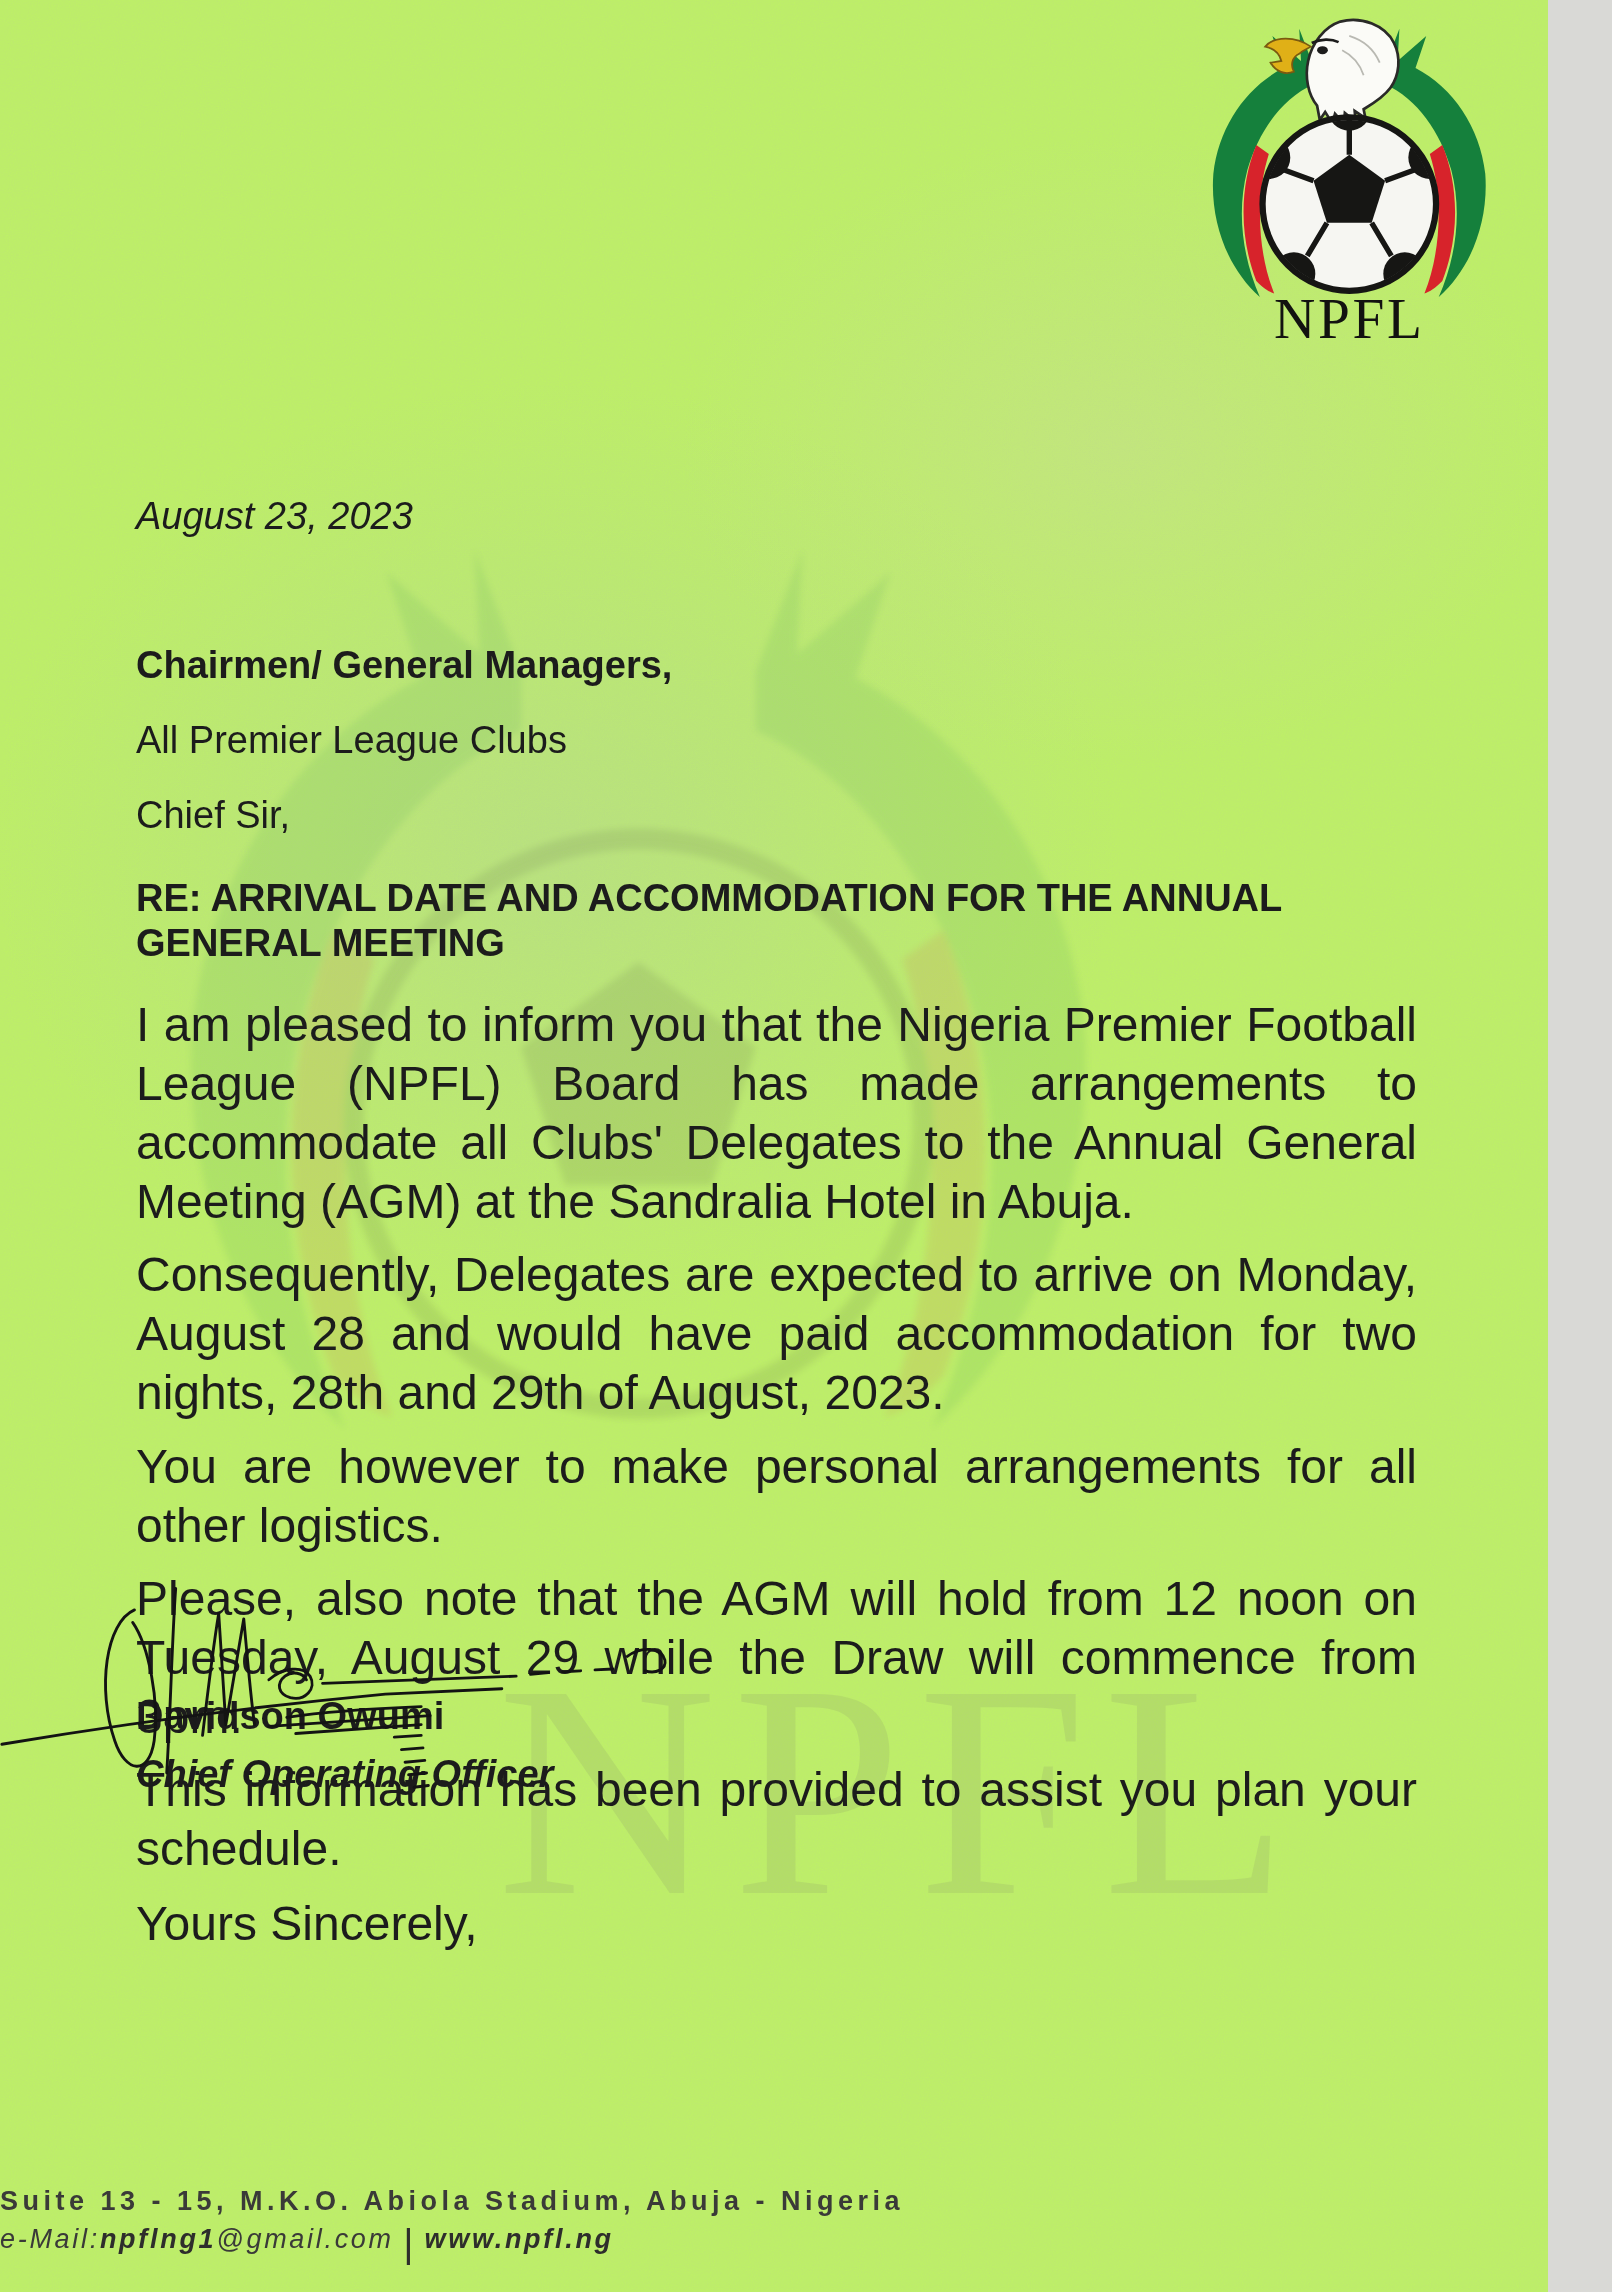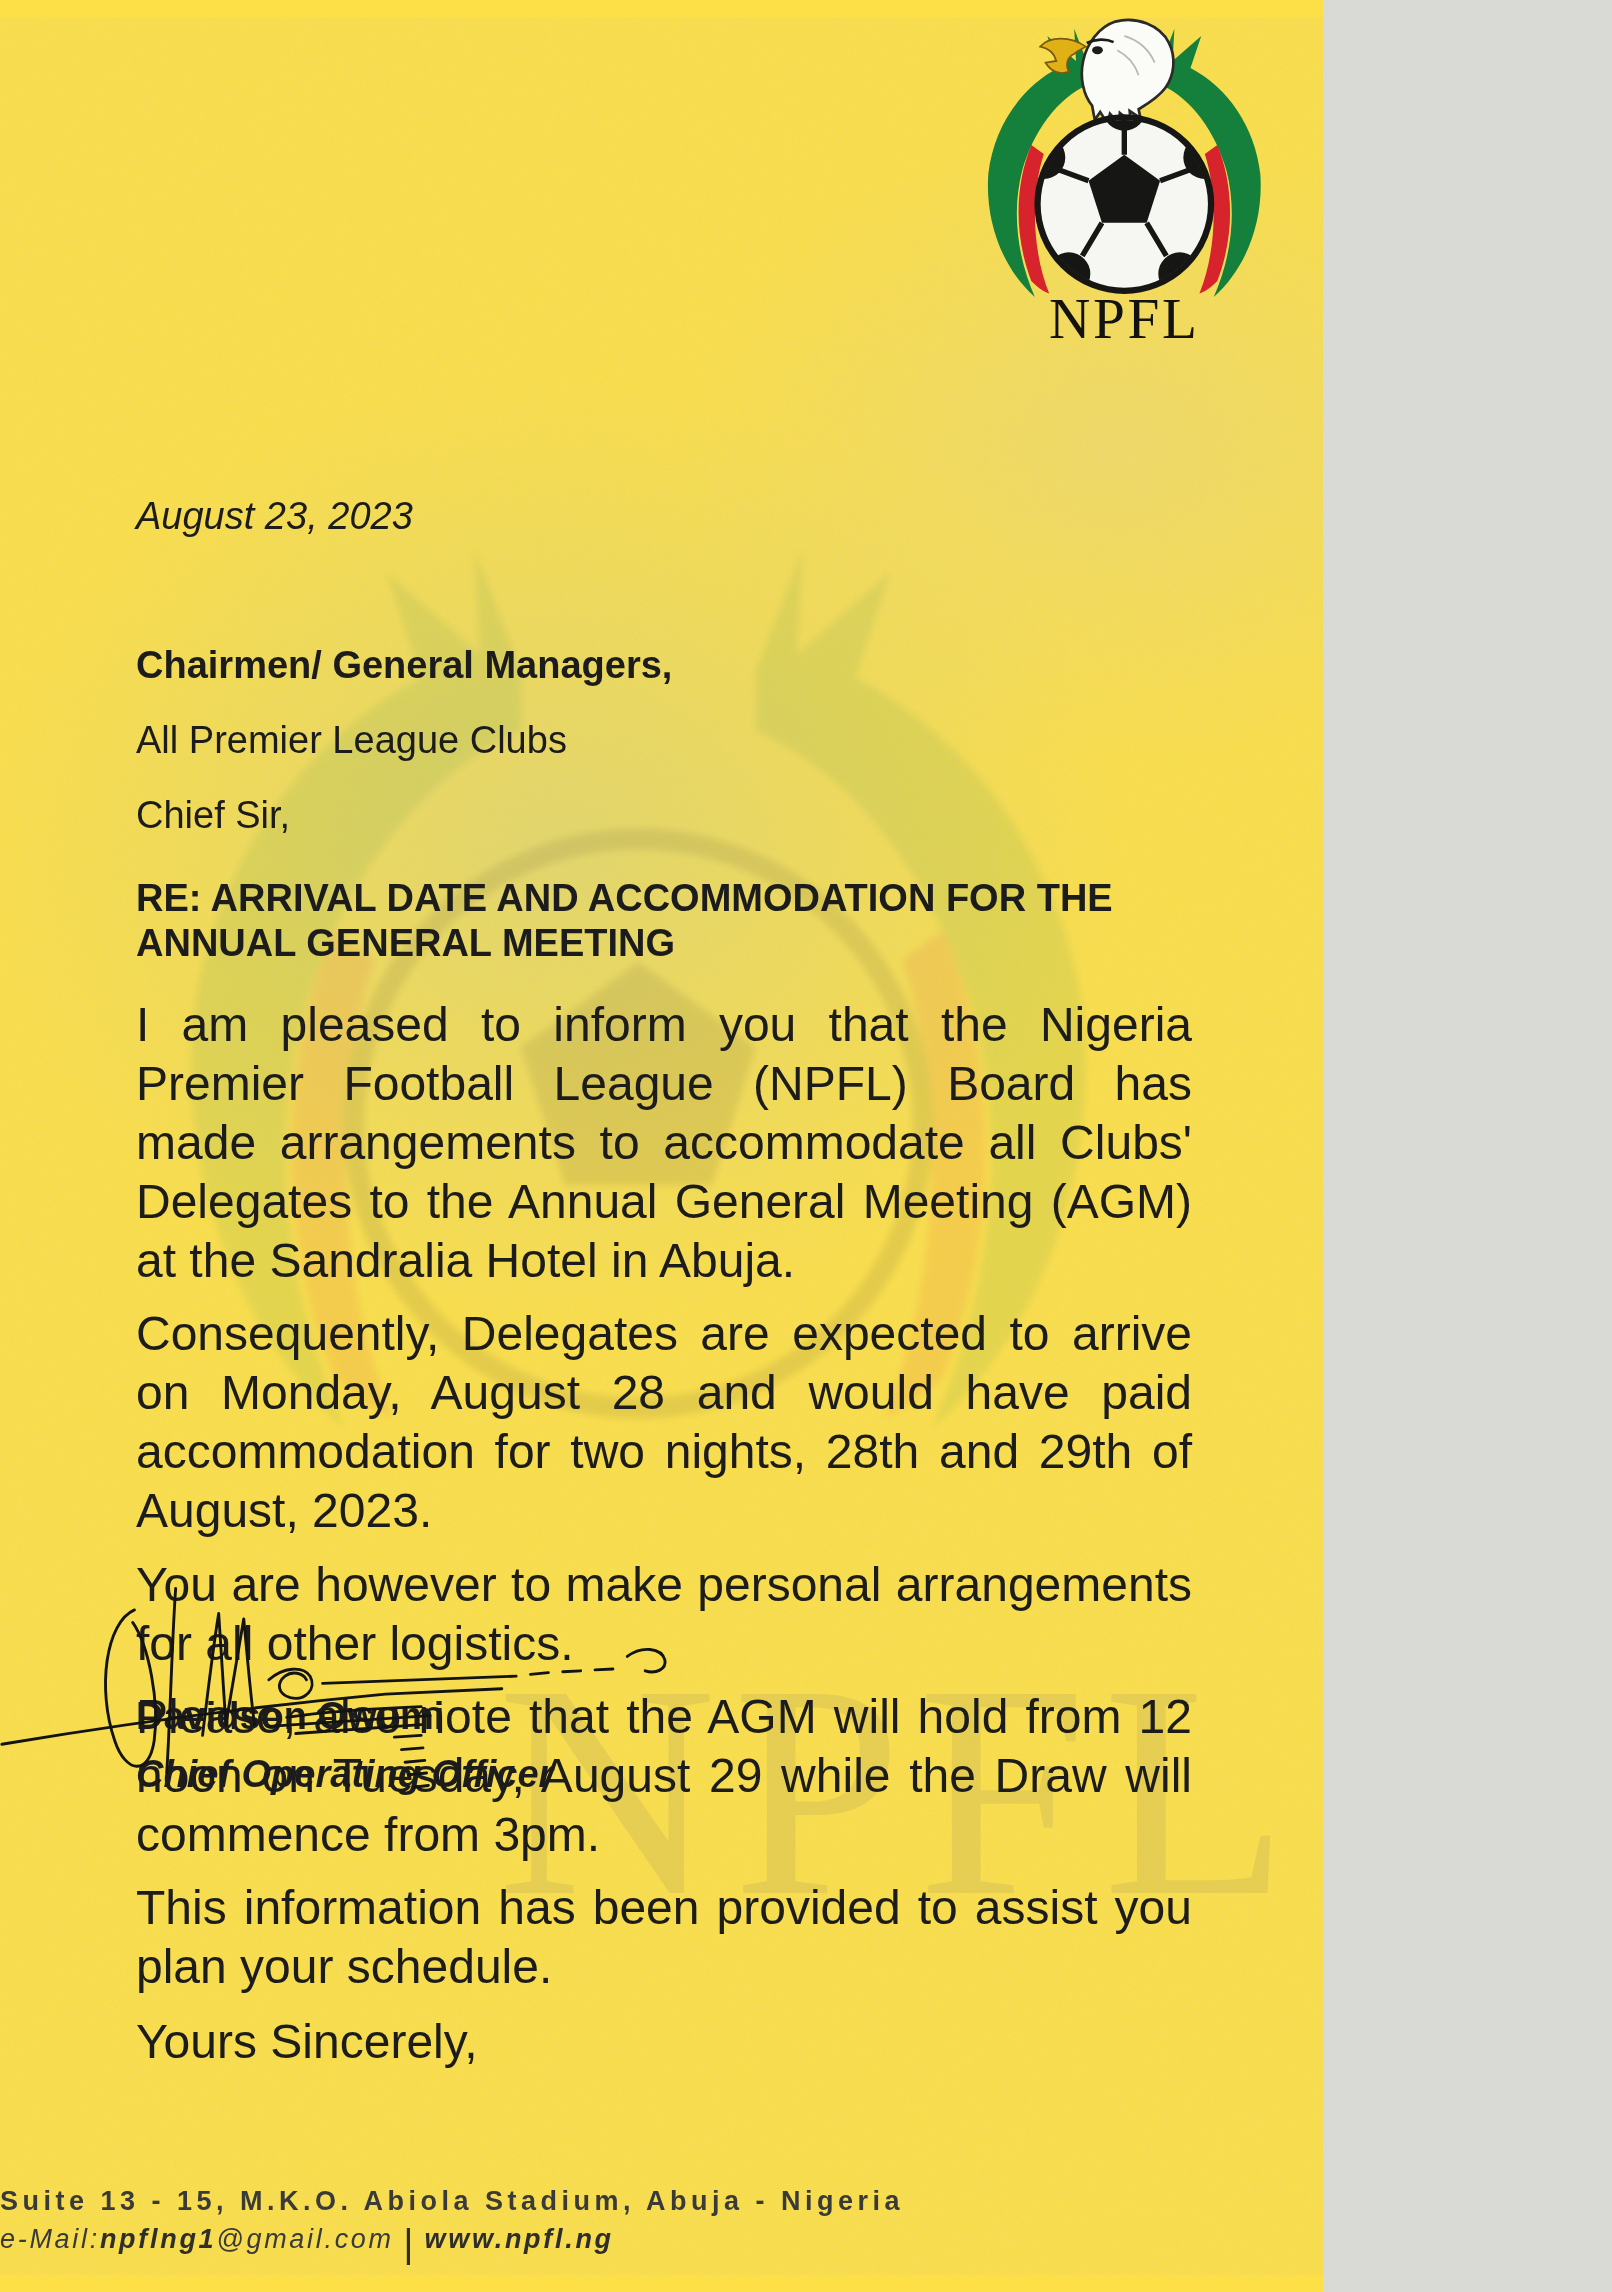--- a/index.html
+++ b/index.html
@@ -1,23 +1,22 @@
 <!DOCTYPE html>
 <html style="font-size:14.3px"><head>
 <meta charset="utf-8">
 <style>
   html,body{margin:0;padding:0;background:#d9d9d6;}
   .page{
     position:relative;
-    width:1292px;height:2293px;
-    background:#fde047;
+    width:1548px;height:2293px;
+    background:#bef264;
     overflow:hidden;
     font-family:"Liberation Sans",sans-serif;
     color:#1c1c1c;
-    padding-left:31px;
   }
   
   .tint{
     position:absolute;inset:0;z-index:0;
     background:
       radial-gradient(ellipse 806px 672px at 555px 851px, rgba(173,196,178,0.30), rgba(173,196,178,0) 70%),
       radial-gradient(ellipse 627px 448px at 1119px 448px, rgba(210,206,188,0.25), rgba(210,206,188,0) 70%);
   }
   .noise{position:absolute;inset:0;z-index:1;pointer-events:none;}
   

